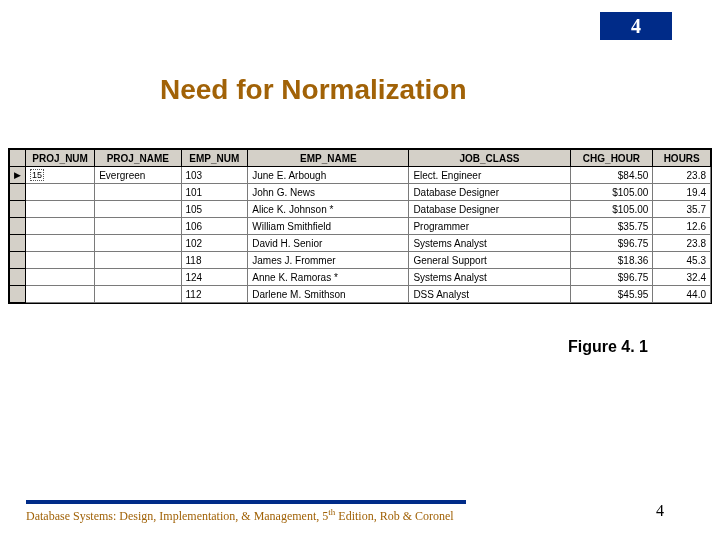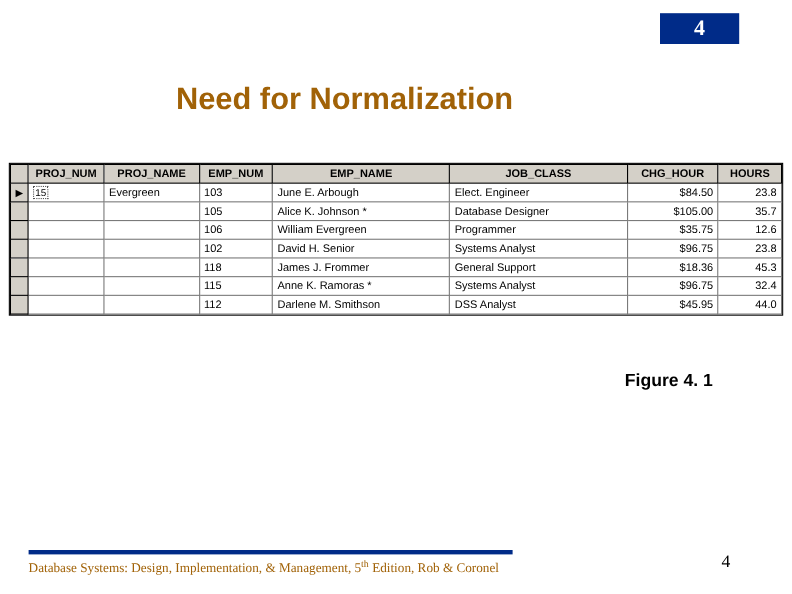--- a/index.html
+++ b/index.html
@@ -157,32 +157,42 @@
           <td>103</td>
           <td>June E. Arbough</td>
           <td>Elect. Engineer</td>
           <td class="num">$84.50</td>
           <td class="num">23.8</td>
         </tr>
         <tr>
           <td class="sel-cell row-indicator"></td>
           <td></td>
           <td></td>
+          <td>101</td>
+          <td>John G. News</td>
+          <td>Database Designer</td>
+          <td class="num">$105.00</td>
+          <td class="num">19.4</td>
+        </tr>
+        <tr>
+          <td class="sel-cell row-indicator"></td>
+          <td></td>
+          <td></td>
           <td>105</td>
           <td>Alice K. Johnson *</td>
           <td>Database Designer</td>
           <td class="num">$105.00</td>
           <td class="num">35.7</td>
         </tr>
         <tr>
           <td class="sel-cell row-indicator"></td>
           <td></td>
           <td></td>
           <td>106</td>
-          <td>William Evergreen</td>
+          <td>William Smithfield</td>
           <td>Programmer</td>
           <td class="num">$35.75</td>
           <td class="num">12.6</td>
         </tr>
         <tr>
           <td class="sel-cell row-indicator"></td>
           <td></td>
           <td></td>
           <td>102</td>
           <td>David H. Senior</td>
@@ -197,21 +207,21 @@
           <td>118</td>
           <td>James J. Frommer</td>
           <td>General Support</td>
           <td class="num">$18.36</td>
           <td class="num">45.3</td>
         </tr>
         <tr>
           <td class="sel-cell row-indicator"></td>
           <td></td>
           <td></td>
-          <td>115</td>
+          <td>124</td>
           <td>Anne K. Ramoras *</td>
           <td>Systems Analyst</td>
           <td class="num">$96.75</td>
           <td class="num">32.4</td>
         </tr>
         <tr>
           <td class="sel-cell row-indicator"></td>
           <td></td>
           <td></td>
           <td>112</td>

